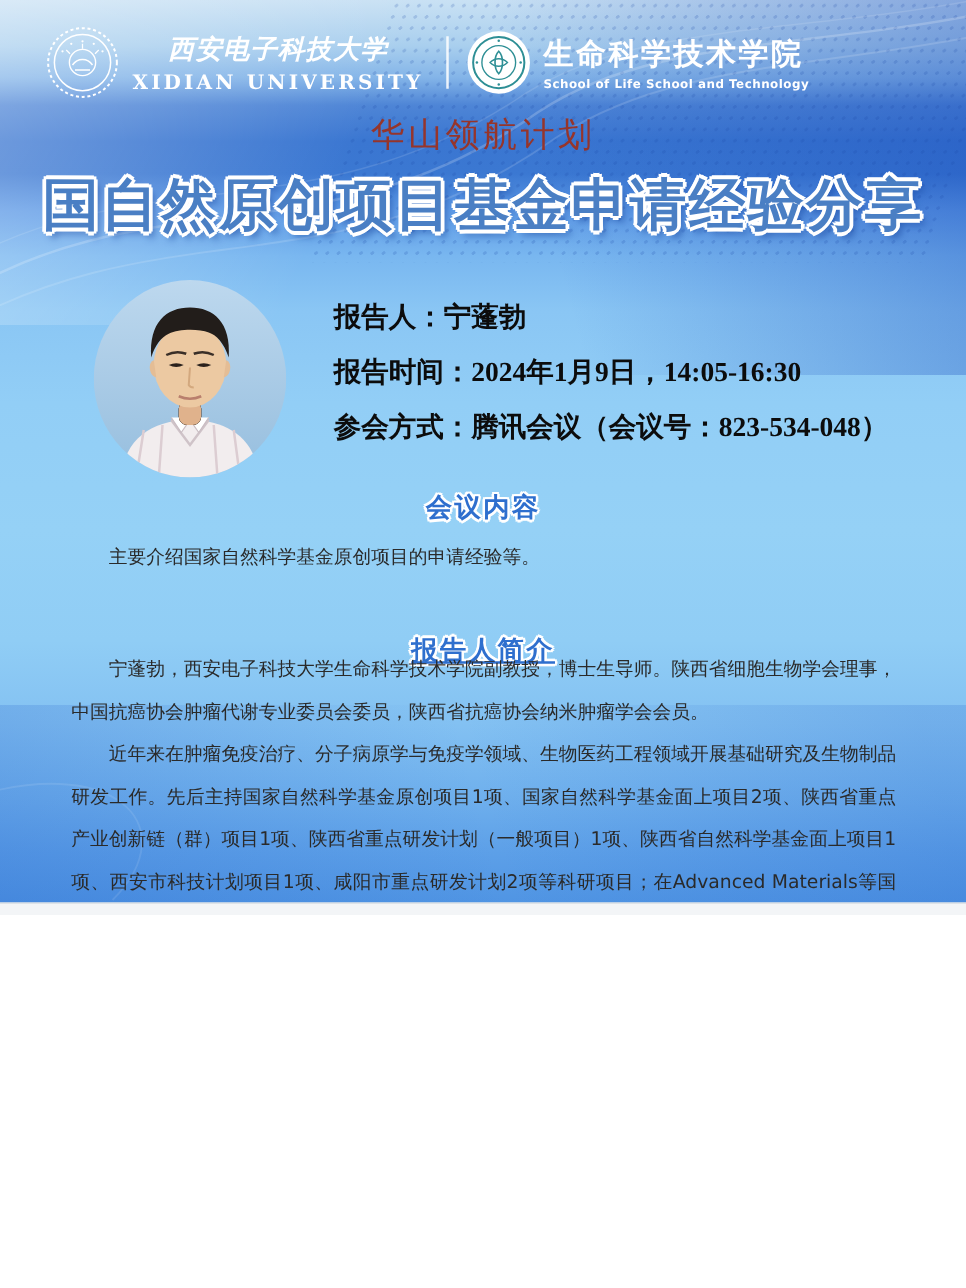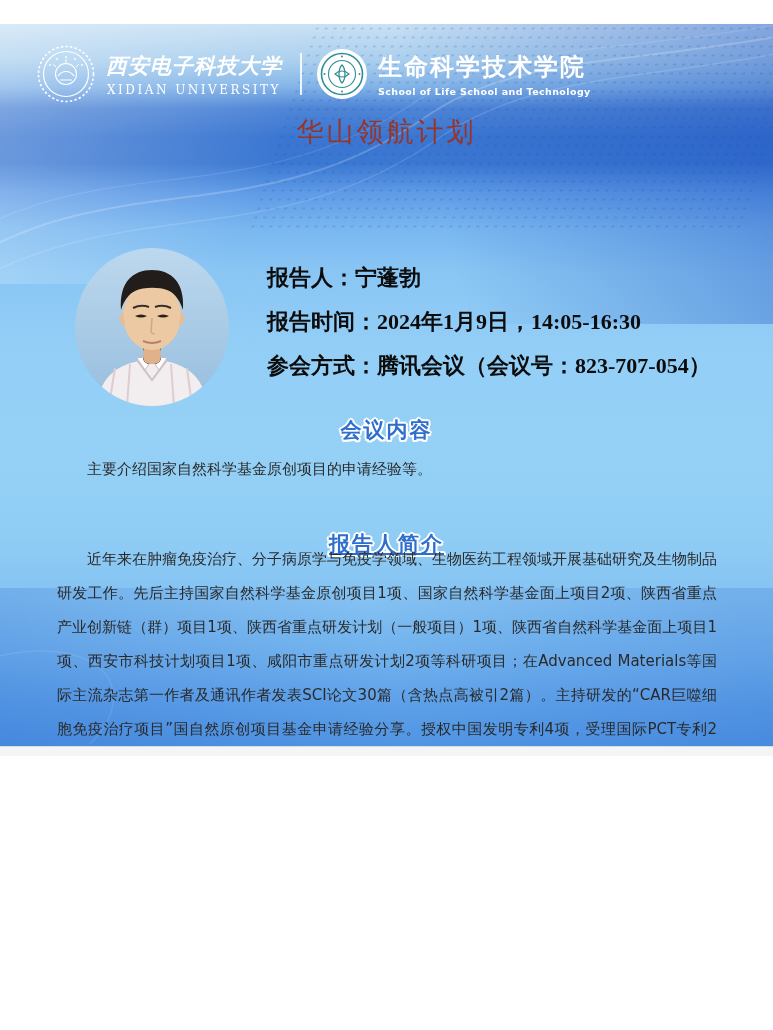--- a/index.html
+++ b/index.html
@@ -7,21 +7,20 @@
     position:relative;
     width:773px;height:732px;
     overflow:hidden;
     font-family:"DejaVu Sans","Liberation Sans",sans-serif;
     background:linear-gradient(180deg,
       #c9e1f4 0%, #a9cfee 5%, #83b4e8 8.5%,
       #4e85d6 11.5%, #3a76d1 15.5%, #3b78d2 19%,
       #5e9ae6 23%, #79b7f0 28%, #8ac6f4 34%,
       #92cef6 44%, #95d1f6 58%, #90cdf5 70%,
       #83c1f2 79%, #6fb0ed 87%, #5da0e8 93%, #4f94e3 99%);
-    margin-top:24px;
   }
   
   .shade-top-right{position:absolute;left:0;top:0;width:773px;height:300px;
     background:linear-gradient(255deg, rgba(20,70,185,.38), rgba(20,70,185,0) 45%);
     pointer-events:none;}
   .shade-top-left{position:absolute;left:0;top:0;width:500px;height:260px;
     background:linear-gradient(115deg, rgba(255,255,255,.30), rgba(255,255,255,0) 55%);
     pointer-events:none;}
   .shade-bottom{position:absolute;left:0;bottom:8px;width:773px;height:160px;
     background:linear-gradient(75deg, rgba(30,90,200,.22), rgba(255,255,255,0) 50%, rgba(30,90,200,.18) 95%);
@@ -35,22 +34,22 @@
     background-size:8px 8px;}
   .waves{position:absolute;left:0;top:0;pointer-events:none;}
   .white-strip{position:absolute;left:0;bottom:0;width:773px;height:9px;background:#f3f5f7;border-top:1px solid #d8dde2;}
 
   
   .header{position:absolute;left:36px;top:20px;height:60px;display:flex;align-items:center;color:#fff;}
   .seal{width:60px;height:60px;flex:0 0 auto;}
   .uni-names{margin-left:10px;display:flex;flex-direction:column;align-items:center;}
   .uni-zh{font-size:21px;font-weight:bold;font-style:italic;letter-spacing:1px;white-space:nowrap;
     font-family:"DejaVu Serif","Liberation Serif",serif;}
-  .uni-en{font-size:12px;letter-spacing:2.5px;font-family:"DejaVu Serif","Liberation Serif",serif;
-    font-weight:normal;margin-top:3px;white-space:nowrap;}
+  .uni-en{font-size:16px;letter-spacing:2.5px;font-family:"DejaVu Serif","Liberation Serif",serif;
+    font-weight:bold;margin-top:3px;white-space:nowrap;}
   .divider{width:2px;height:42px;background:rgba(255,255,255,.85);margin:0 14px 0 18px;}
   .badge{width:52px;height:52px;flex:0 0 auto;}
   .school-names{margin-left:10px;display:flex;flex-direction:column;}
   .school-zh{font-size:24px;font-weight:bold;letter-spacing:2px;white-space:nowrap;}
   .school-en{font-size:9.5px;font-weight:bold;letter-spacing:.4px;margin-top:3px;white-space:nowrap;}
 
   
   .program-title{position:absolute;left:0;top:90px;width:773px;text-align:center;
     font-size:27px;font-weight:400;letter-spacing:3px;color:#96352b;}
   .main-title{position:absolute;left:0;top:134px;width:773px;text-align:center;
@@ -141,20 +140,21 @@
       <circle cx="8.5" cy="26" r="1" fill="#2e8f95"></circle>
         <circle cx="43.5" cy="26" r="1" fill="#2e8f95"></circle>
     </svg>
     <div class="school-names">
       <span class="school-zh">生命科学技术学院</span>
       <span class="school-en">School of Life School and Technology</span>
     </div>
   </div>
 
   <div class="program-title">华山领航计划</div>
+  <div class="main-title">国自然原创项目基金申请经验分享</div>
 
   <svg class="photo" viewBox="0 0 154 158">
     <defs>
       <clipPath id="ovalClip">
           <ellipse cx="77" cy="79" rx="77" ry="79"></ellipse>
         </clipPath>
       <linearGradient id="photoBg" x1="0" y1="0" x2="0" y2="1">
         <stop offset="0" stop-color="#bdd8ee"></stop>
           <stop offset="1" stop-color="#96bede"></stop>
       </linearGradient>
@@ -182,28 +182,29 @@
       <path d="M82,68 q6,-3 12,0 q-6,3 -12,0 Z" fill="#2a211c"></path>
 
       <path d="M77,70 L76,84 q1,2 4,2" stroke="#d3a87e" stroke-width="1.6" fill="none"></path>
       <path d="M68,93 q9,4 18,0" stroke="#b97f6d" stroke-width="2" fill="none"></path>
     </g>
   </svg>
 
   <div class="speaker-info">
     <div>报告人：宁蓬勃</div>
     <div>报告时间：2024年1月9日，14:05-16:30</div>
-    <div>参会方式：腾讯会议（会议号：823-707-054）</div>
+    <div>参会方式：腾讯会议（会议号：823-534-048）</div>
   </div>
 
   <div class="sec-heading h-content">会议内容</div>
   <div class="body-text content-body">主要介绍国家自然科学基金原创项目的申请经验等。</div>
 
   <div class="sec-heading h-bio">报告人简介</div>
   <div class="body-text bio-body">
+    <p>宁蓬勃，西安电子科技大学生命科学技术学院副教授，博士生导师。陕西省细胞生物学会理事，中国抗癌协会肿瘤代谢专业委员会委员，陕西省抗癌协会纳米肿瘤学会会员。</p>
     <p>近年来在肿瘤免疫治疗、分子病原学与免疫学领域、生物医药工程领域开展基础研究及生物制品研发工作。先后主持国家自然科学基金原创项目1项、国家自然科学基金面上项目2项、陕西省重点产业创新链（群）项目1项、陕西省重点研发计划（一般项目）1项、陕西省自然科学基金面上项目1项、西安市科技计划项目1项、咸阳市重点研发计划2项等科研项目；在Advanced Materials等国际主流杂志第一作者及通讯作者发表SCI论文30篇（含热点高被引2篇）。主持研发的“CAR巨噬细胞免疫治疗项目”国自然原创项目基金申请经验分享。授权中国发明专利4项，受理国际PCT专利2项。</p>
   </div>
 
   <div class="footer">
     <span class="footer-label">主办单位：</span>
     <span class="footer-orgs">
       <span>生命科学技术学院</span>
     </span>
   </div>
 

